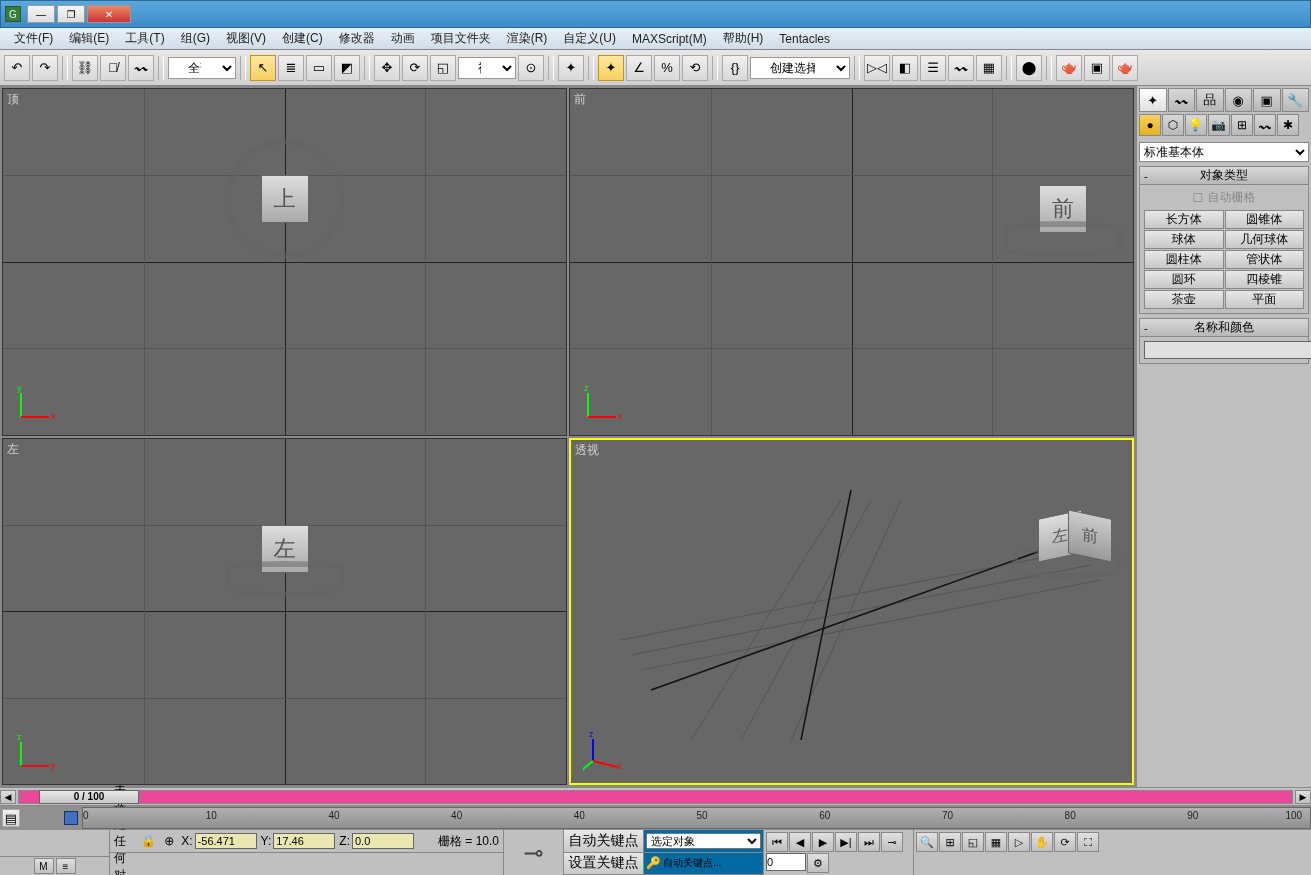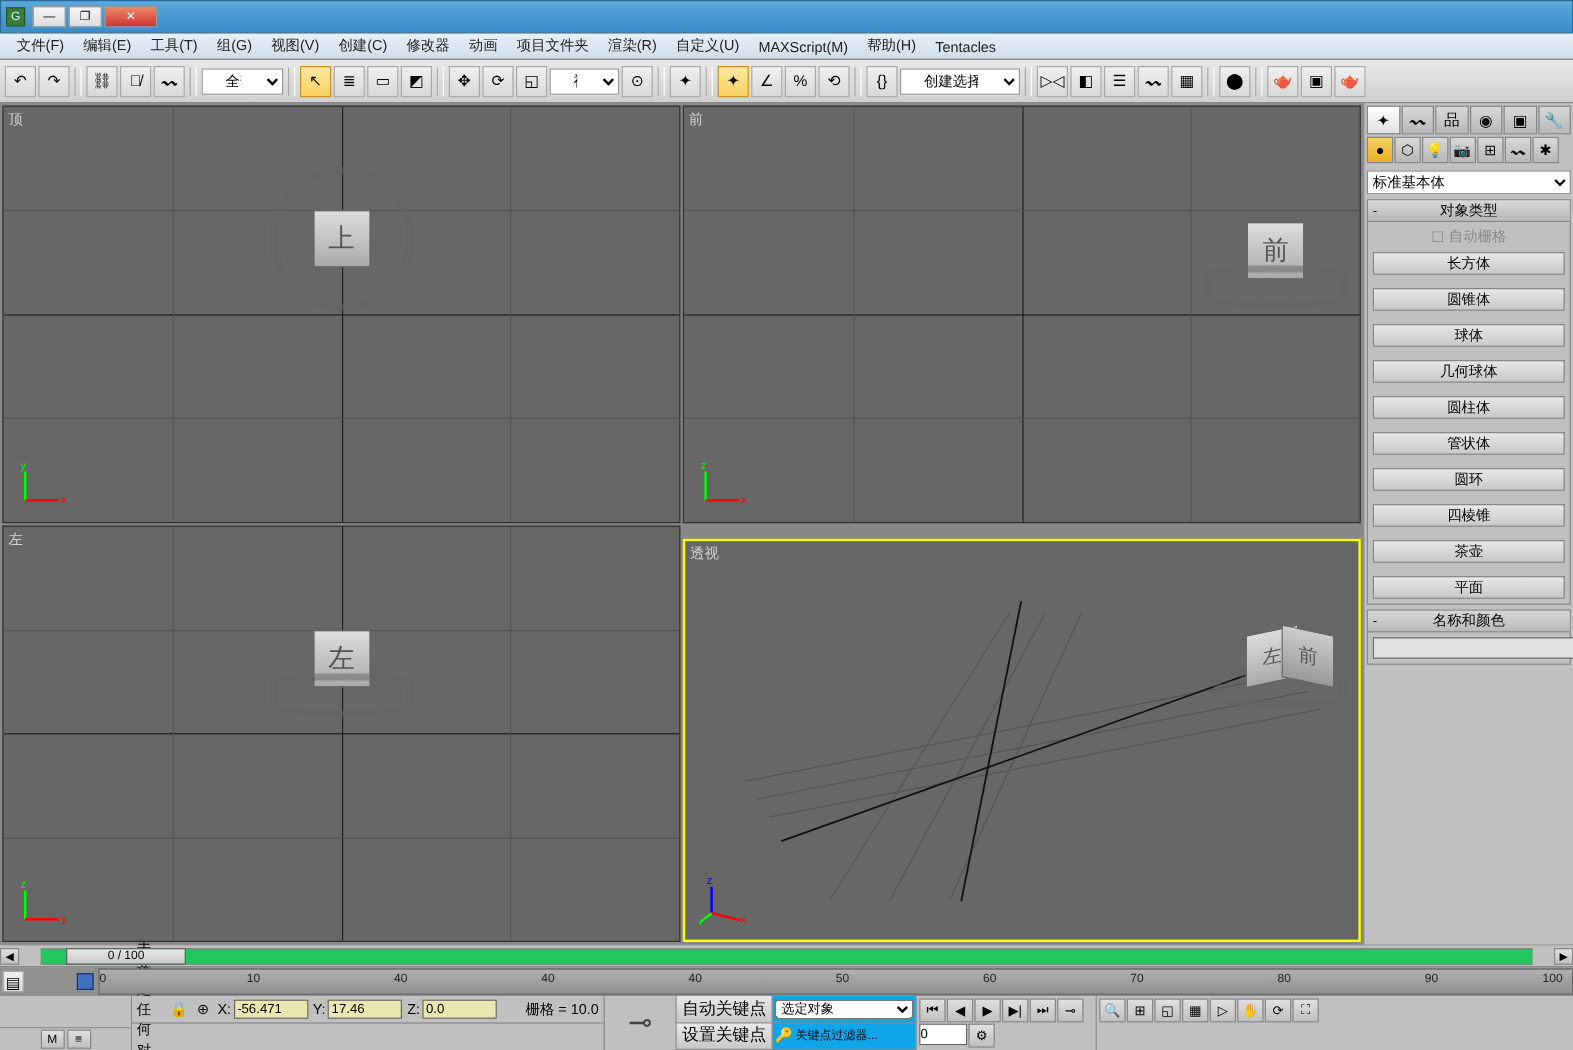--- a/index.html
+++ b/index.html
@@ -22,21 +22,21 @@
 .toolbar { height: 36px; background: linear-gradient(#e8e8e8, #d0d0d0); display: flex; align-items: center; padding: 0 4px; border-bottom: 1px solid #888; gap: 2px; }
 .tb-btn { width: 26px; height: 26px; border: 1px solid #aaa; background: linear-gradient(#f0f0f0,#d8d8d8); display: flex; align-items: center; justify-content: center; font-size: 13px; cursor: pointer; }
 .tb-btn.active { background: linear-gradient(#ffe8a0,#f8d060); border-color: #c89020; }
 .tb-sep { width: 6px; height: 24px; border-left: 1px solid #aaa; border-right: 1px solid #fff; margin: 0 2px; }
 .tb-select { height: 22px; font-size: 12px; border: 1px solid #999; background: #fff; padding: 0 18px 0 15px; }
 
 
 .main { display: flex; height: calc(100% - 28px - 22px - 36px - 88px); }
 .viewports { flex: 1; background: #888; padding: 2px; display: grid; grid-template-columns: 1fr 1fr; grid-template-rows: 1fr 1fr; gap: 2px; }
 .vp { background: #676767; border: 1px solid #333; position: relative; overflow: hidden; }
-.vp.active { border: 2px solid #ffff00; margin-top: 11px; }
+.vp.active { border: 2px solid #ffff00; }
 .vp-label { position: absolute; top: 2px; left: 4px; color: #d0d0d0; font-size: 12px; }
 .vp-grid { position: absolute; inset: 0; }
 .vp-grid::before, .vp-grid::after { content: ''; position: absolute; background: transparent; }
 .grid-line-h { position: absolute; left: 0; right: 0; height: 1px; background: #555; }
 .grid-line-v { position: absolute; top: 0; bottom: 0; width: 1px; background: #555; }
 .grid-line-h.strong { background: #222; }
 .grid-line-v.strong { background: #222; }
 .axis-gizmo { position: absolute; left: 12px; bottom: 12px; width: 40px; height: 40px; }
 .vp-cube { position: absolute; top: 50px; left: 50%; transform: translateX(-50%); width: 120px; height: 120px; display:flex; align-items:center; justify-content:center; }
 .vp-cube .ring { position: absolute; inset: 0; border: 6px solid rgba(100,100,100,0.5); border-radius: 50%; }
@@ -49,30 +49,30 @@
 .cmd-tab.active { background: linear-gradient(#fff,#e0e0e0); }
 .cmd-subtabs { display: flex; height: 24px; gap: 1px; margin-top: 2px; }
 .cmd-subtab { width: 22px; height: 22px; background: linear-gradient(#d8d8d8,#b8b8b8); border: 1px solid #888; display: flex; align-items: center; justify-content: center; cursor: pointer; font-size: 12px; }
 .cmd-subtab.active { background: linear-gradient(#f8d060,#e8b020); }
 .cmd-select { width: 100%; height: 20px; margin-top: 4px; font-size: 12px; border: 1px solid #888; background: #fff; }
 .rollout { margin-top: 4px; border: 1px solid #888; background: #c0c0c0; }
 .rollout-header { height: 18px; background: linear-gradient(#d8d8d8,#b8b8b8); display: flex; align-items: center; justify-content: center; font-size: 12px; border-bottom: 1px solid #888; position: relative; }
 .rollout-header .toggle { position: absolute; left: 4px; font-size: 11px; }
 .rollout-body { padding: 4px; }
 .autogrid { display: flex; align-items: center; justify-content: center; gap: 4px; margin-bottom: 4px; color: #888; }
-.obj-grid { display: grid; grid-template-columns: 1fr; gap: 11px; }
+.obj-grid { display: grid; grid-template-columns: 1fr 1fr; gap: 1px; }
 .obj-btn { height: 19px; background: linear-gradient(#e8e8e8,#c8c8c8); border: 1px solid #888; font-size: 12px; cursor: pointer; display: flex; align-items: center; justify-content: center; }
 .name-row { display: flex; gap: 2px; align-items: center; }
 .name-input { flex: 1; height: 18px; border: 1px solid #666; background: #e0e0e0; }
 
 
 .bottom { height: 88px; background: #c0c0c0; border-top: 1px solid #888; display: flex; flex-direction: column; }
 .time-slider-row { height: 18px; display: flex; align-items: center; border-bottom: 1px solid #888; background: #c0c0c0; }
 .time-slider-row .ts-btn { width: 16px; height: 14px; background: linear-gradient(#e0e0e0,#c0c0c0); border: 1px solid #888; font-size: 9px; display:flex; align-items:center; justify-content:center; cursor:pointer; }
-.ts-slider { flex: 1; height: 14px; background: #22c55e; border: 1px solid #888; position: relative; margin: 0 18px; }
+.ts-slider { flex: 1; height: 14px; background: #ec4899; border: 1px solid #888; position: relative; margin: 0 2px; font-weight: bold; }
 .ts-handle { position: absolute; left: 20px; top: -1px; width: 100px; height: 14px; background: linear-gradient(#e8e8e8,#c8c8c8); border: 1px solid #666; display:flex; align-items:center; justify-content:center; font-size:10px; }
 .trackbar-row { height: 24px; display: flex; align-items: center; background: #909090; }
 .tb-blue { position: relative; top: 0; width: 14px; height: 14px; background: #4070c0; border: 1px solid #203060; margin-left: 44px; margin-right: 4px; }
 .ruler { flex: 1; height: 22px; background: linear-gradient(#b0b0b0,#909090); border: 1px solid #666; position: relative; font-size: 10px; color: #222; }
 .ruler .tick { position: absolute; top: 2px; }
 .status-row { flex: 1; display: flex; }
 .status-left { width: 110px; display: flex; flex-direction: column; border-right: 1px solid #888; }
 .sl-top { flex: 1; background: #c0c0c0; border-bottom: 1px solid #888; }
 .sl-bot { height: 18px; display: flex; align-items: center; justify-content: center; background: #c0c0c0; }
 .sl-bot .sbtn { width: 20px; height: 16px; background: linear-gradient(#e0e0e0,#c0c0c0); border: 1px solid #888; margin: 0 1px; cursor:pointer; font-size:10px; display:flex;align-items:center;justify-content:center; }
@@ -81,21 +81,21 @@
 .coord-box { display: flex; align-items: center; gap: 2px; }
 .coord-box input { width: 62px; height: 16px; font-size: 11px; border: 1px solid #666; background: #e8e8b0; padding: 0 2px; }
 .lock-icon { width: 16px; height: 16px; display:flex; align-items:center; justify-content:center; }
 .play-ctrl { width: 150px; display: flex; flex-wrap: wrap; align-content: flex-start; padding: 2px; gap: 1px; border-left: 1px solid #888; }
 .play-btn { width: 22px; height: 20px; background: linear-gradient(#e0e0e0,#c0c0c0); border: 1px solid #888; display:flex; align-items:center; justify-content:center; cursor:pointer; font-size:11px; }
 .nav-ctrl { flex: 1; display: flex; flex-wrap: wrap; align-content: flex-start; padding: 2px; gap: 1px; border-left: 1px solid #888; }
 .nav-btn { width: 22px; height: 20px; background: linear-gradient(#e0e0e0,#c0c0c0); border: 1px solid #888; display:flex; align-items:center; justify-content:center; cursor:pointer; font-size:11px; }
 .autokey-col { display:flex; flex-direction:column; border-left:1px solid #888; width: 80px; }
 .autokey-btn { flex:1; font-size:14px; border-bottom:1px solid #888; display:flex; align-items:center; justify-content:center; background: linear-gradient(#e8e8e8,#c8c8c8); cursor:pointer; }
 .keyfilter-col { display:flex; flex-direction:column; border-left:1px solid #888; width: 120px; }
-.kf-row { flex:1; display:flex; align-items:center; padding:0 2px; gap:2px; border-bottom:1px solid #888; background: #0ea5e9; }
+.kf-row { flex:1; display:flex; align-items:center; padding:0 2px; gap:2px; border-bottom:1px solid #888; background: #0369a1; }
 .kf-row select { flex:1; height:16px; font-size:11px; }
 .key-icon-col { width:60px; display:flex; align-items:center; justify-content:center; border-left:1px solid #888; font-size:24px; color:#444; background:#c0c0c0; }
 </style>
 </head>
 <body>
 
 <div class="titlebar">
   <div class="app-icon">G</div>
   <div class="win-controls">
     <div class="win-btn">—</div>
@@ -383,21 +383,21 @@
     <div class="autokey-col">
       <div class="autokey-btn">自动关键点</div>
       <div class="autokey-btn">设置关键点</div>
     </div>
     <div class="keyfilter-col">
       <div class="kf-row">
           <select><option>选定对象</option></select>
         </div>
       <div class="kf-row">
           <span>🔑</span>
-          <span style="font-size:10px">关键点过滤器...</span>
+          <span style="font-size:10px">自动关键点...</span>
         </div>
     </div>
     <div class="play-ctrl">
       <div class="play-btn">⏮</div>
       <div class="play-btn">◀</div>
       <div class="play-btn">▶</div>
       <div class="play-btn">▶|</div>
       <div class="play-btn">⏭</div>
       <div class="play-btn">⊸</div>
       <input style="width: 40px; height: 18px; font-size: 11px; border: 1px solid rgb(102, 102, 102);" value="0">

